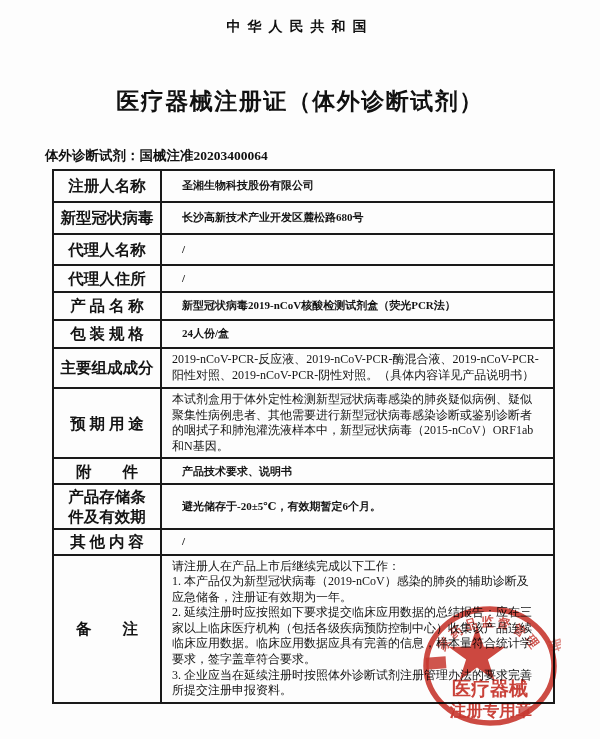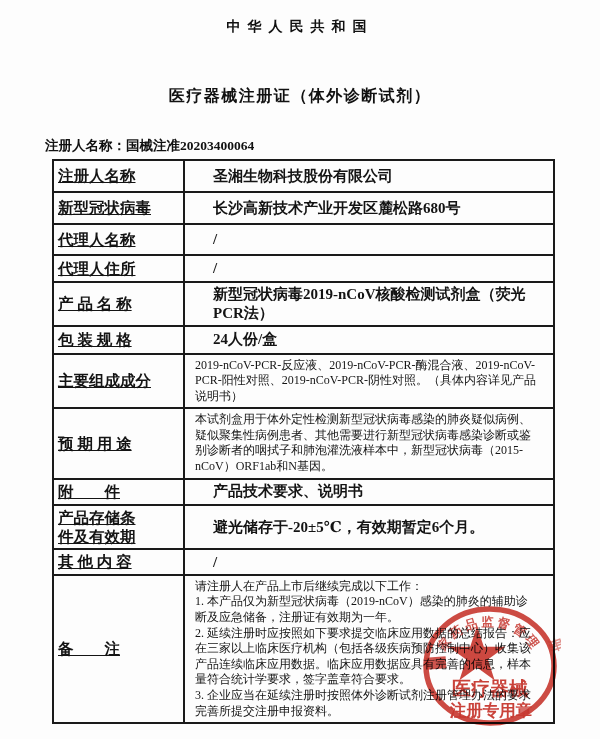--- a/index.html
+++ b/index.html
@@ -20,21 +20,21 @@
     text-align: center;
     font-size: 14px;
     font-weight: bold;
     letter-spacing: 7px;
     color: #111;
   }
 
   .cert-title {
     margin-top: 50px;
     text-align: center;
-    font-size: 16px;
+    font-size: 23px;
     font-weight: bold;
     letter-spacing: 1.5px;
     color: #111;
   }
 
   .certno-line {
     margin: 30px 0 4px 45px;
     font-size: 13.5px;
     font-weight: bold;
     color: #111;
@@ -43,32 +43,32 @@
   table.cert {
     width: 503px;
     margin-left: 52px;
     border-collapse: collapse;
     table-layout: fixed;
   }
   table.cert, table.cert td { border: 2px solid #1a1a1a; }
   table.cert td { vertical-align: middle; }
 
   td.lbl {
-    width: 131px;
+    width: 108px;
+    text-align: center;
     font-size: 15.5px;
     font-weight: bold;
     white-space: pre-line;
     line-height: 1.25;
     padding: 2px 4px;
-    text-decoration: underline;
   }
   td.val {
-    font-size: 15px;
+    font-size: 11px;
     font-weight: bold;
-    padding: 2px 6px 2px 28px;
+    padding: 2px 6px 2px 20px;
     line-height: 1.25;
   }
   tr.para td.val {
     font-size: 12px;
     font-weight: normal;
     line-height: 1.3;
     padding: 3px 14px 3px 10px;
     white-space: pre-line;
   }
 
@@ -97,21 +97,21 @@
 </head>
 <body>
 
 <div class="page">
 
   <div class="country-title">中华人民共和国</div>
 
   <div class="cert-title">医疗器械注册证（体外诊断试剂）</div>
 
   <div class="certno-line">
-    <span>注册人名称：</span><span>国械注准20203400064</span>
+    <span>体外诊断试剂：</span><span>国械注准20203400064</span>
   </div>
 
   <table class="cert">
     <tbody>
         <tr class="h32">
       <td class="lbl">注册人名称</td>
       <td class="val">圣湘生物科技股份有限公司</td>
     </tr>
     <tr class="h32">
       <td class="lbl">新型冠状病毒</td>

